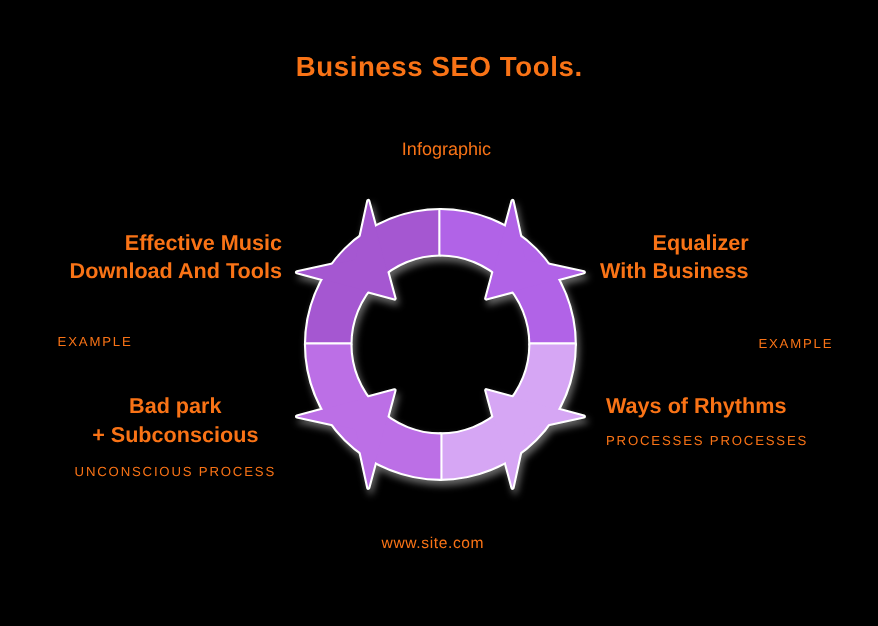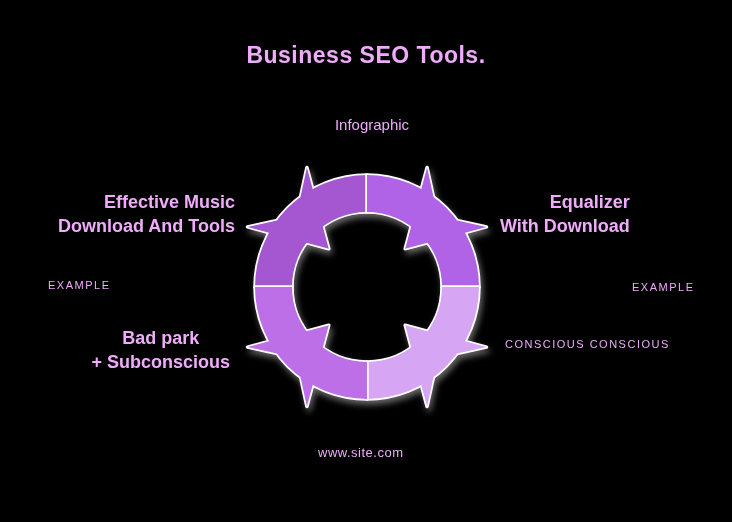--- a/index.html
+++ b/index.html
@@ -7,21 +7,21 @@
     width: 732px; height: 522px;
     background: #000000;
     font-family: "Liberation Sans", sans-serif;
     overflow: hidden;
   }
   .canvas {
     position: relative;
     width: 732px; height: 522px;
     background: #000000;
   }
-  .txt { color: #f0abfc; }
+  .txt { color: #f97316; }
 
   .title {
     position: absolute; left: 0; right: 0; top: 42px;
     text-align: center;
     font-size: 23px; font-weight: bold; letter-spacing: 0.5px;
   }
   .subtitle {
     position: absolute; left: 0; right: 0; top: 116px;
     text-align: center;
     font-size: 15px;
@@ -94,30 +94,32 @@
     </g>
   </svg>
 
   <div class="label-block label-tl txt">
     <div>Effective Music</div>
     <div>Download And Tools</div>
   </div>
 
   <div class="label-block label-tr txt">
     <div>Equalizer</div>
-    <div>With Download</div>
+    <div>With Business</div>
   </div>
 
   <div class="cap-left small-cap txt">EXAMPLE</div>
   <div class="cap-right small-cap txt">EXAMPLE</div>
 
   <div class="label-block label-bl txt">
     <div>Bad park</div>
     <div>+ Subconscious</div>
+    <div class="small-cap sub-cap-bl">UNCONSCIOUS PROCESS</div>
   </div>
 
   <div class="label-block label-br txt">
-    <div class="small-cap sub-cap-br">CONSCIOUS CONSCIOUS</div>
+    <div>Ways of Rhythms</div>
+    <div class="small-cap sub-cap-br">PROCESSES PROCESSES</div>
   </div>
 
   <div class="bottom-cap txt">www.site.com</div>
 
 </div>
 
 </body></html>

